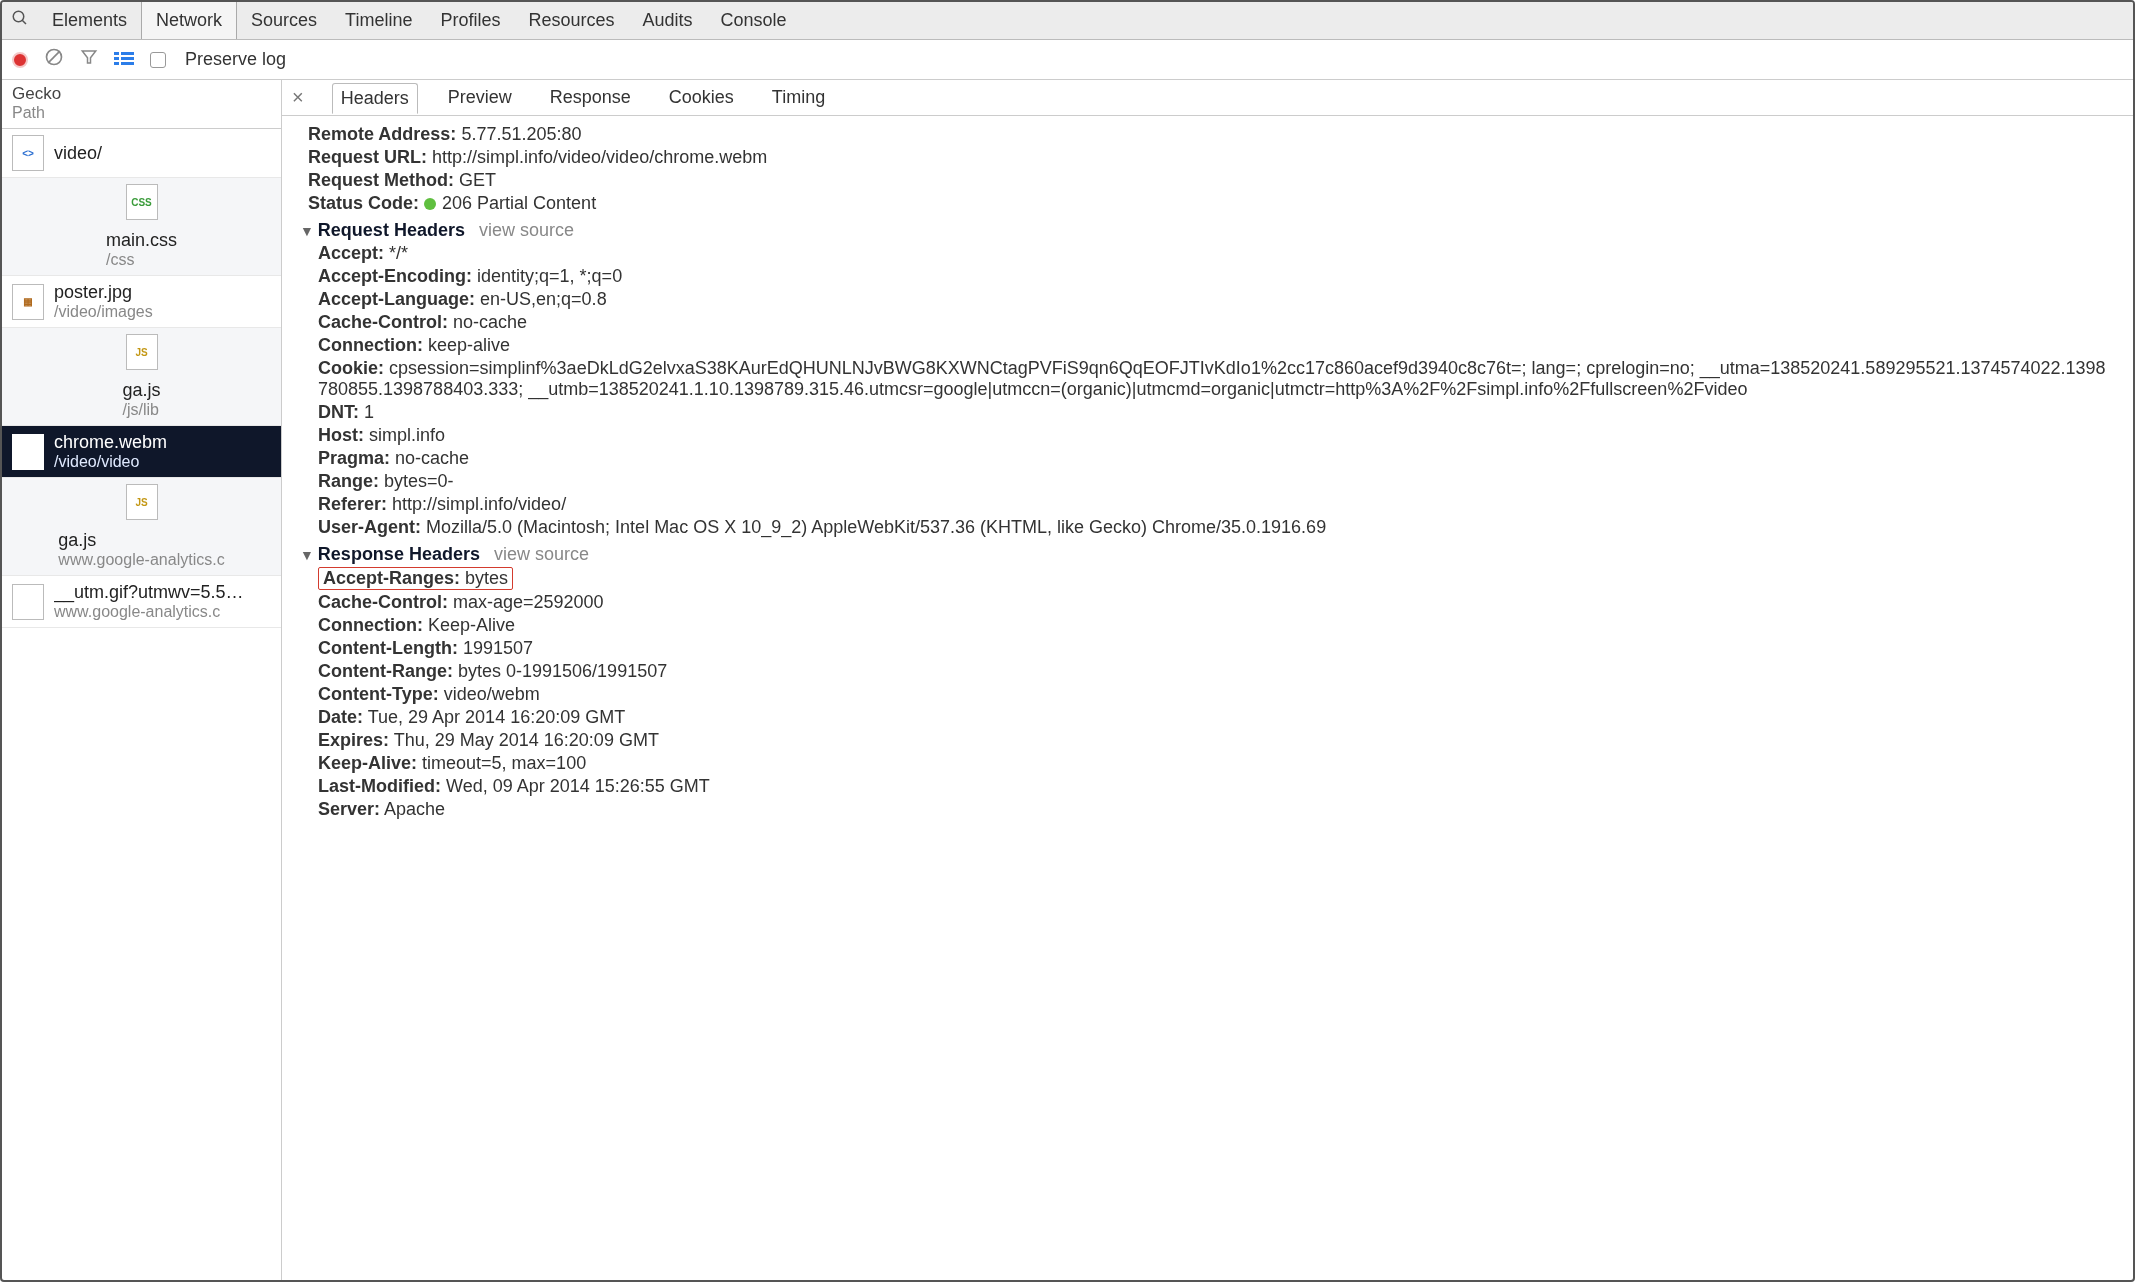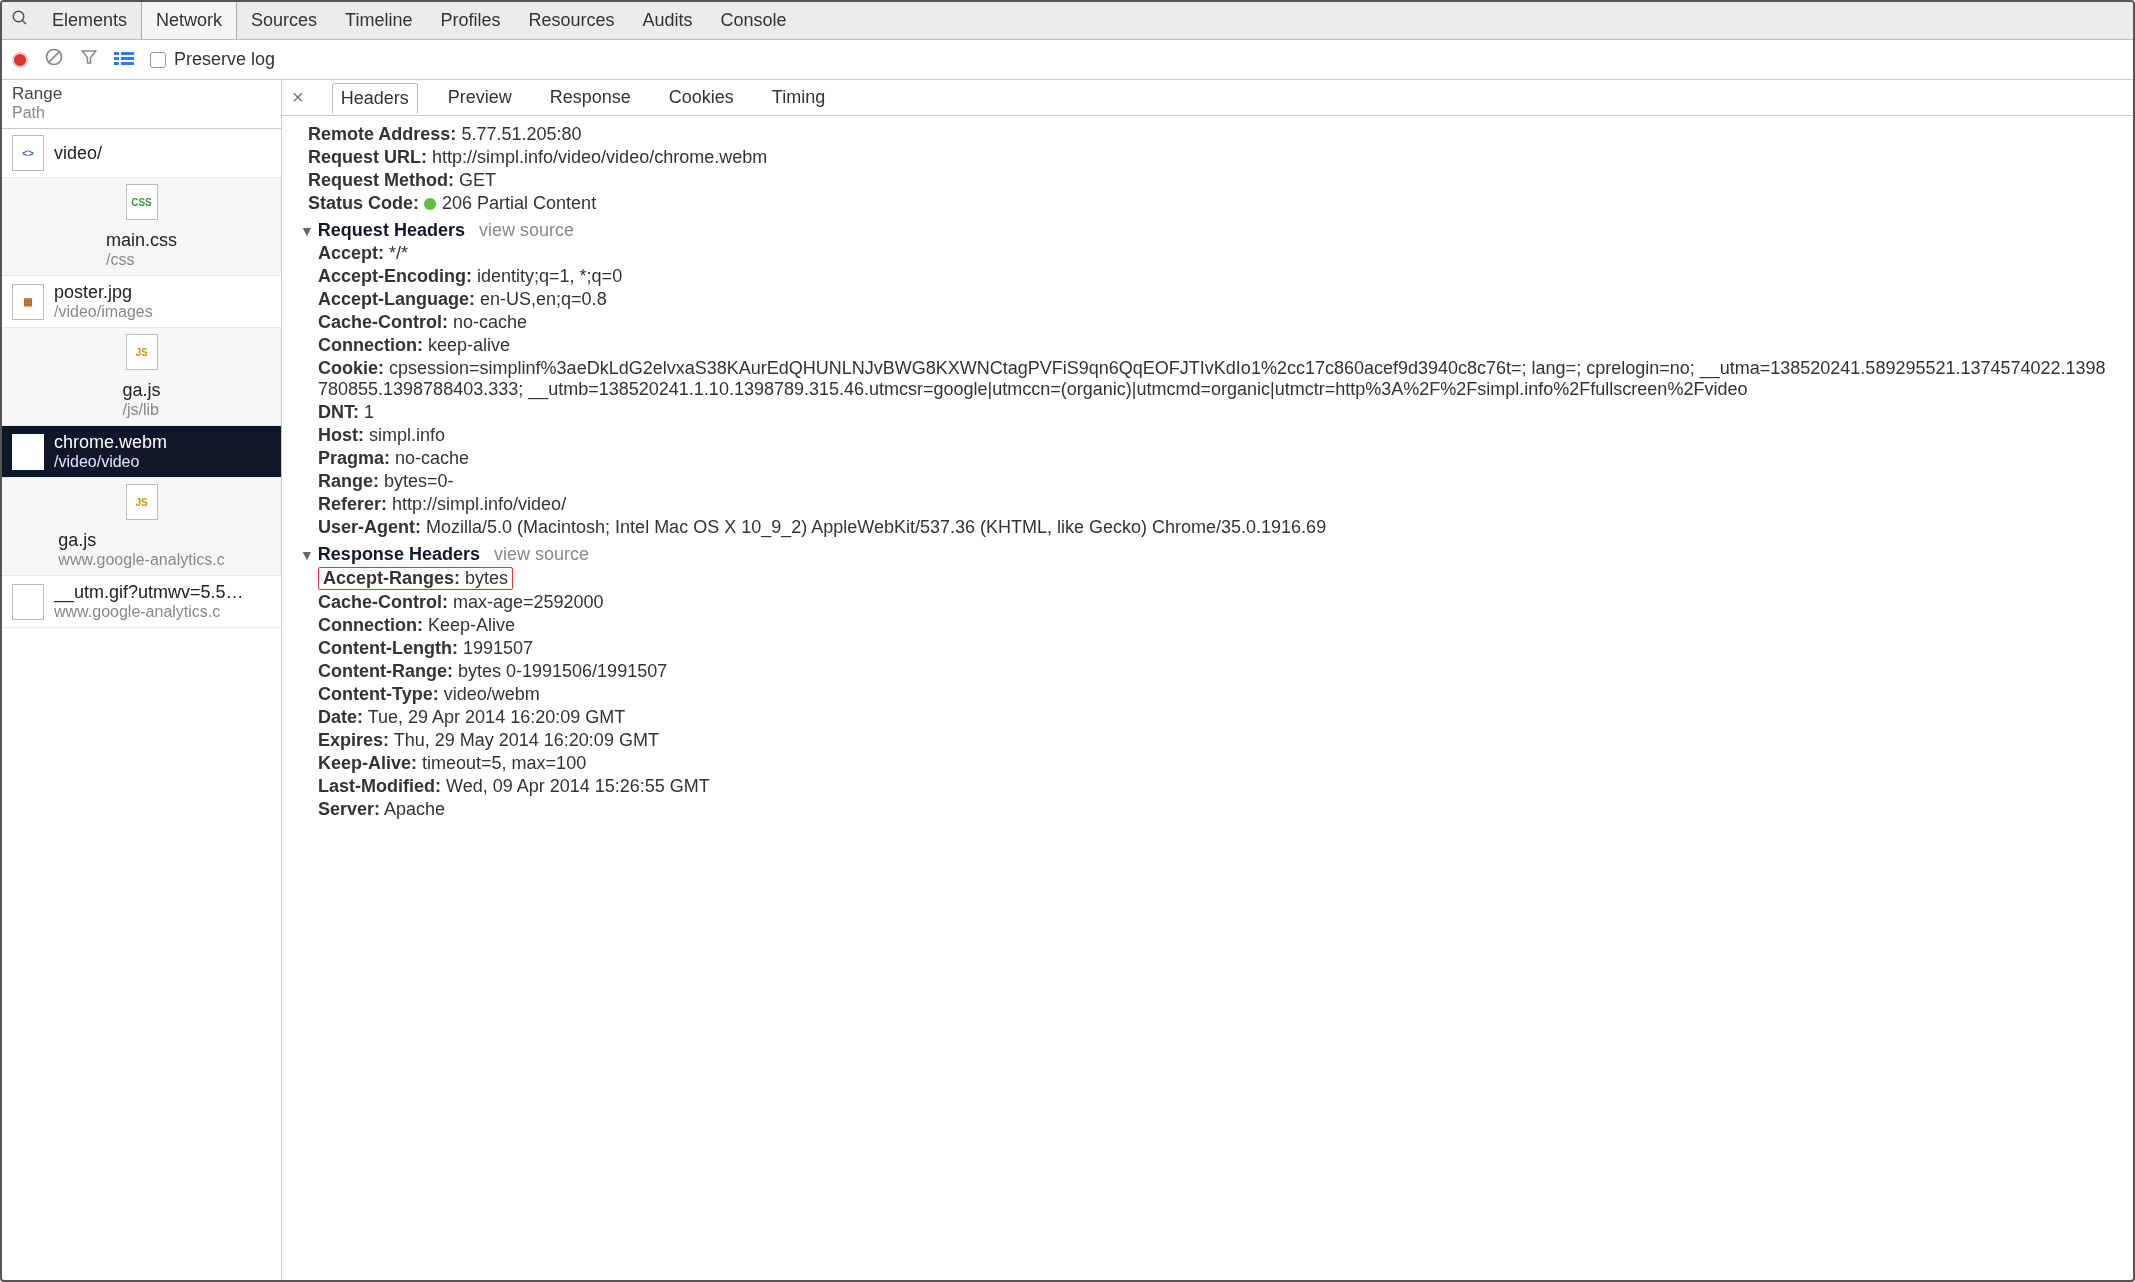--- a/index.html
+++ b/index.html
@@ -104,31 +104,31 @@
     <div class="tb-view">
       <svg width="20" height="14" viewBox="0 0 20 14" fill="#2b7de9">
           <rect x="0" y="0" width="5" height="3"></rect>
           <rect x="7" y="0" width="13" height="3"></rect>
           <rect x="0" y="5" width="5" height="3"></rect>
           <rect x="7" y="5" width="13" height="3"></rect>
           <rect x="0" y="10" width="5" height="3"></rect>
           <rect x="7" y="10" width="13" height="3"></rect>
         </svg>
     </div>
-    <div style="display:flex;align-items:center;gap:8px;">
+    <div style="display:flex;align-items:center;gap:19px;">
       <div class="checkbox"></div>
       <span class="preserve-label">Preserve log</span>
     </div>
   </div>
 
   <div class="main">
 
     <div class="sidebar">
       <div class="sidebar-head">
-        <div class="name">Range</div>
+        <div class="name">Gecko</div>
         <div class="path">Path</div>
       </div>
       <div class="file-list" id="file-list-mount">
           <div class="file-row">
             <div class="file-icon html">&lt;&gt;</div>
             <div class="file-text">
               <div class="file-name">video/</div>
             </div>
           </div>
           <div class="file-row alt">

